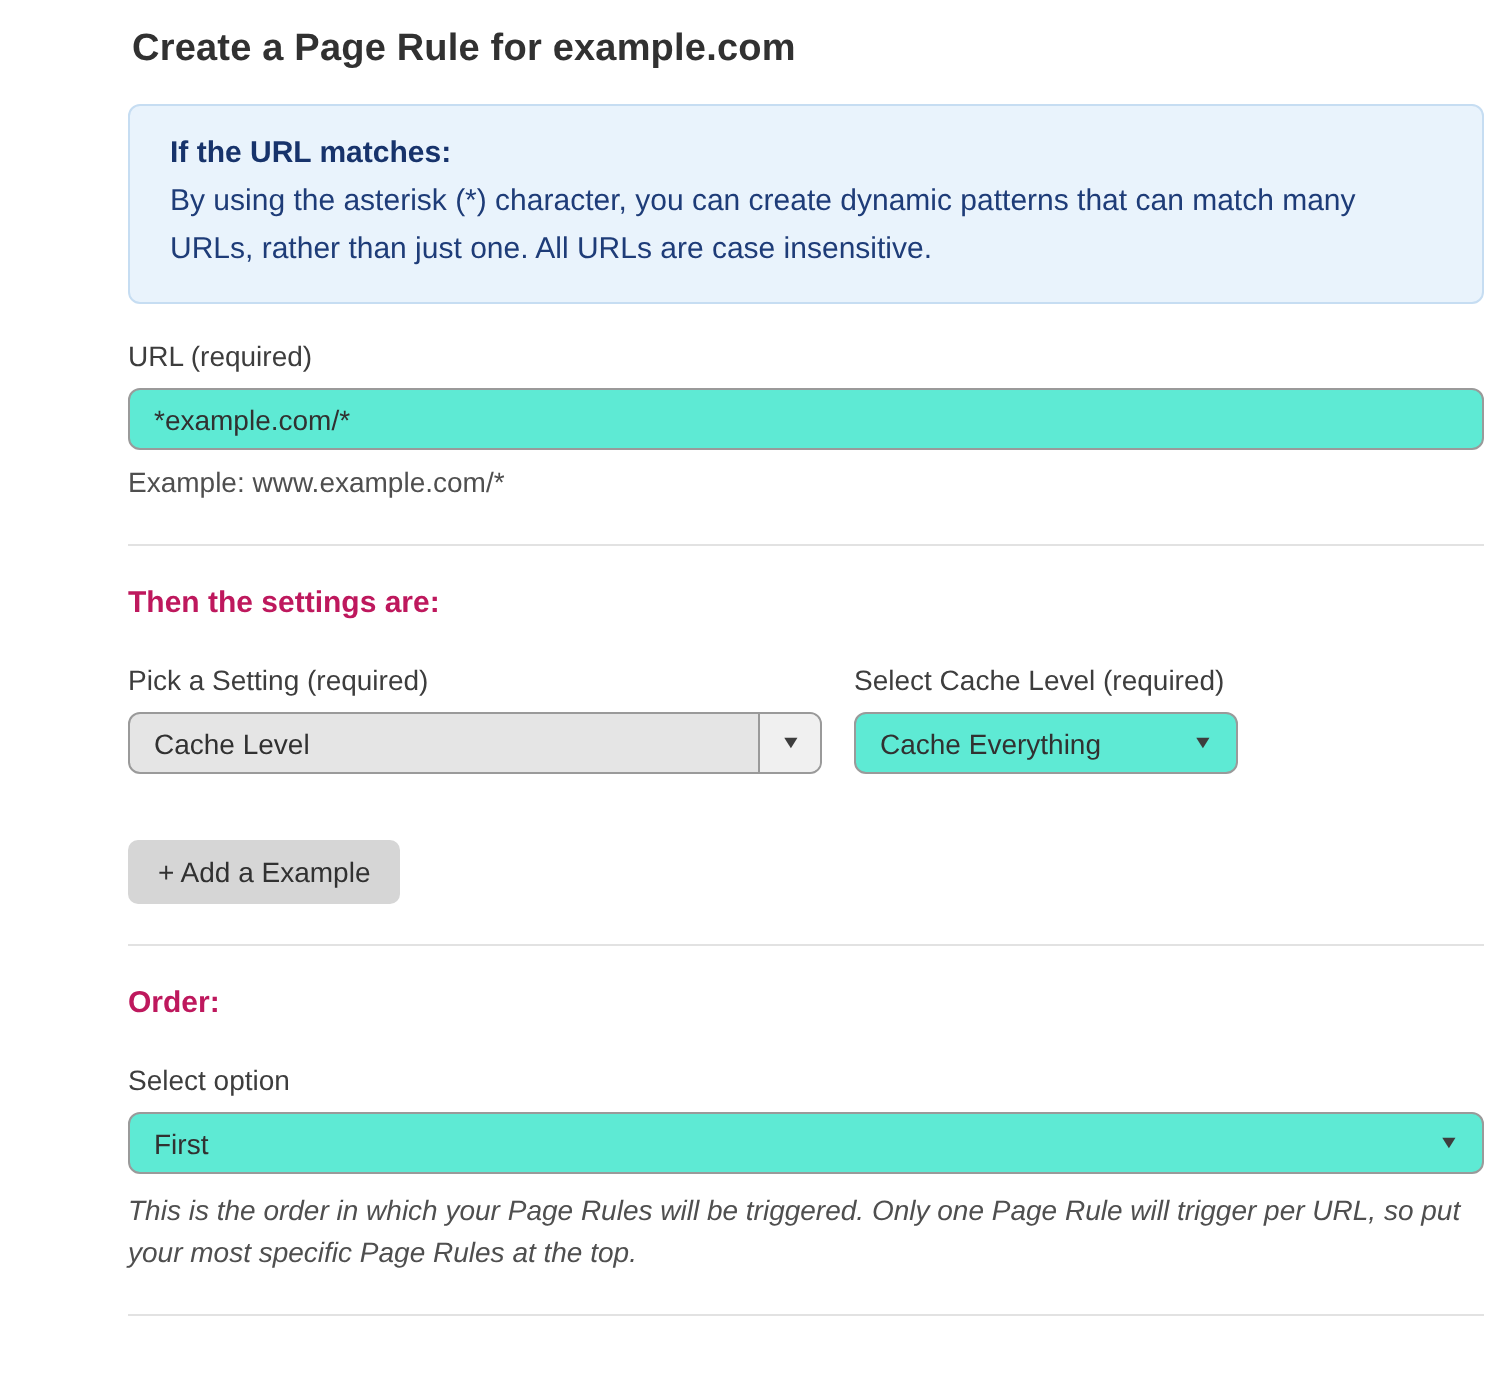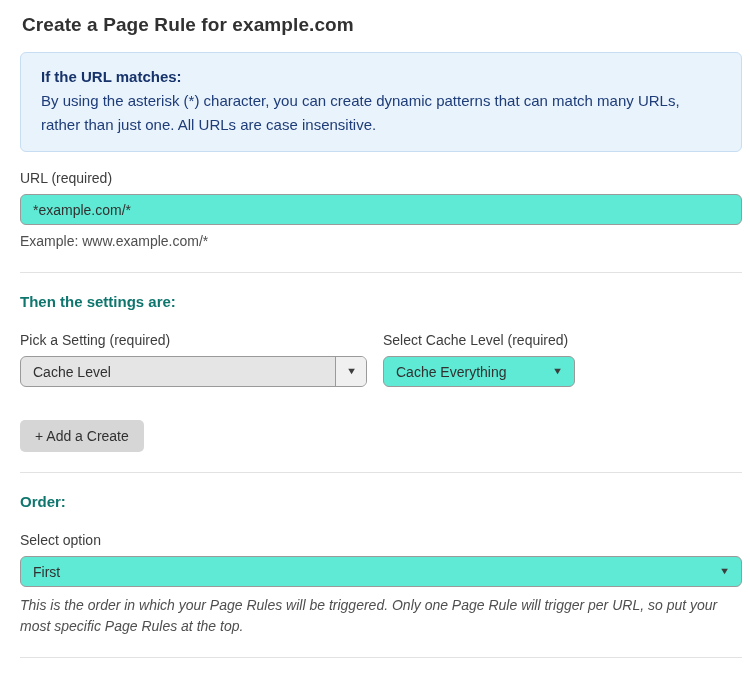--- a/index.html
+++ b/index.html
@@ -4,21 +4,21 @@
 <style>
   * { margin: 0; padding: 0; box-sizing: border-box; }
   html, body { background: #ffffff; }
   body {
     width: 750px;
     height: 691px;
     font-family: "Liberation Sans", "DejaVu Sans", sans-serif;
     color: #313131;
     overflow: hidden;
   }
-  .container { padding: 10px 8px 0 20px; }
+  .container { padding: 10px 8px 0 20px; margin-left: 44px; }
 
   .page-title {
     font-size: 19px;
     font-weight: bold;
     color: #313131;
     margin: 4px 2px 16px 2px;
     letter-spacing: 0.1px;
   }
 
   
@@ -71,21 +71,21 @@
 
   .divider {
     border: none;
     border-top: 1px solid #e2e2e2;
     margin: 20px 0;
   }
 
   .section-heading {
     font-size: 15px;
     font-weight: bold;
-    color: #0f766e;
+    color: #be185d;
     margin-bottom: 22px;
   }
 
   .settings-row { display: flex; gap: 16px; }
 
   
   .select-split {
     display: flex;
     width: 347px;
     height: 31px;
@@ -190,21 +190,21 @@
         <span class="arrow">▼</span>
       </div>
     </div>
 
     <div class="select-plain cache-level-width">
       <span>Cache Everything</span>
       <span class="arrow">▼</span>
     </div>
   </div>
 
-  <button class="btn btn-add" style="margin-top:33px;">+ Add a Create</button>
+  <button class="btn btn-add" style="margin-top:33px;">+ Add a Example</button>
 
   <hr class="divider">
 
   <div class="section-heading">Order:</div>
 
   <div class="field-label">Select option</div>
 
   <div class="select-plain full-width">
     <span>First</span>
     <span class="arrow">▼</span>

